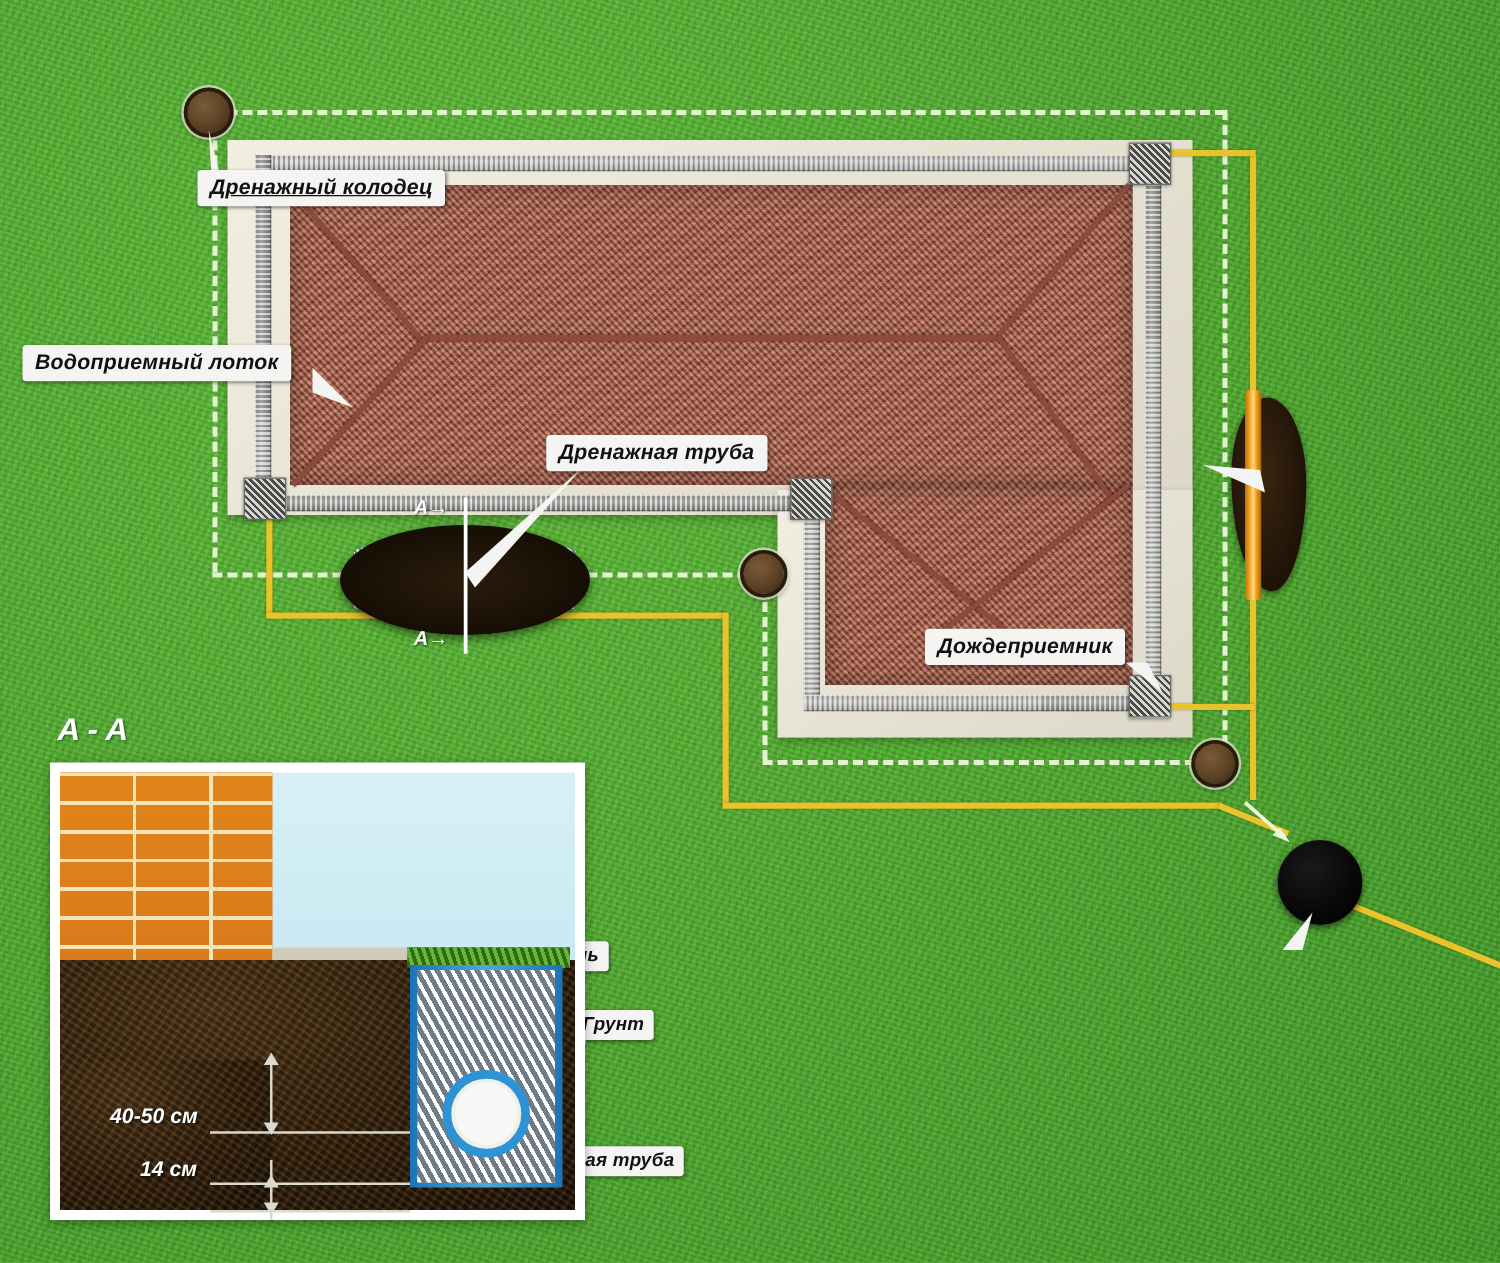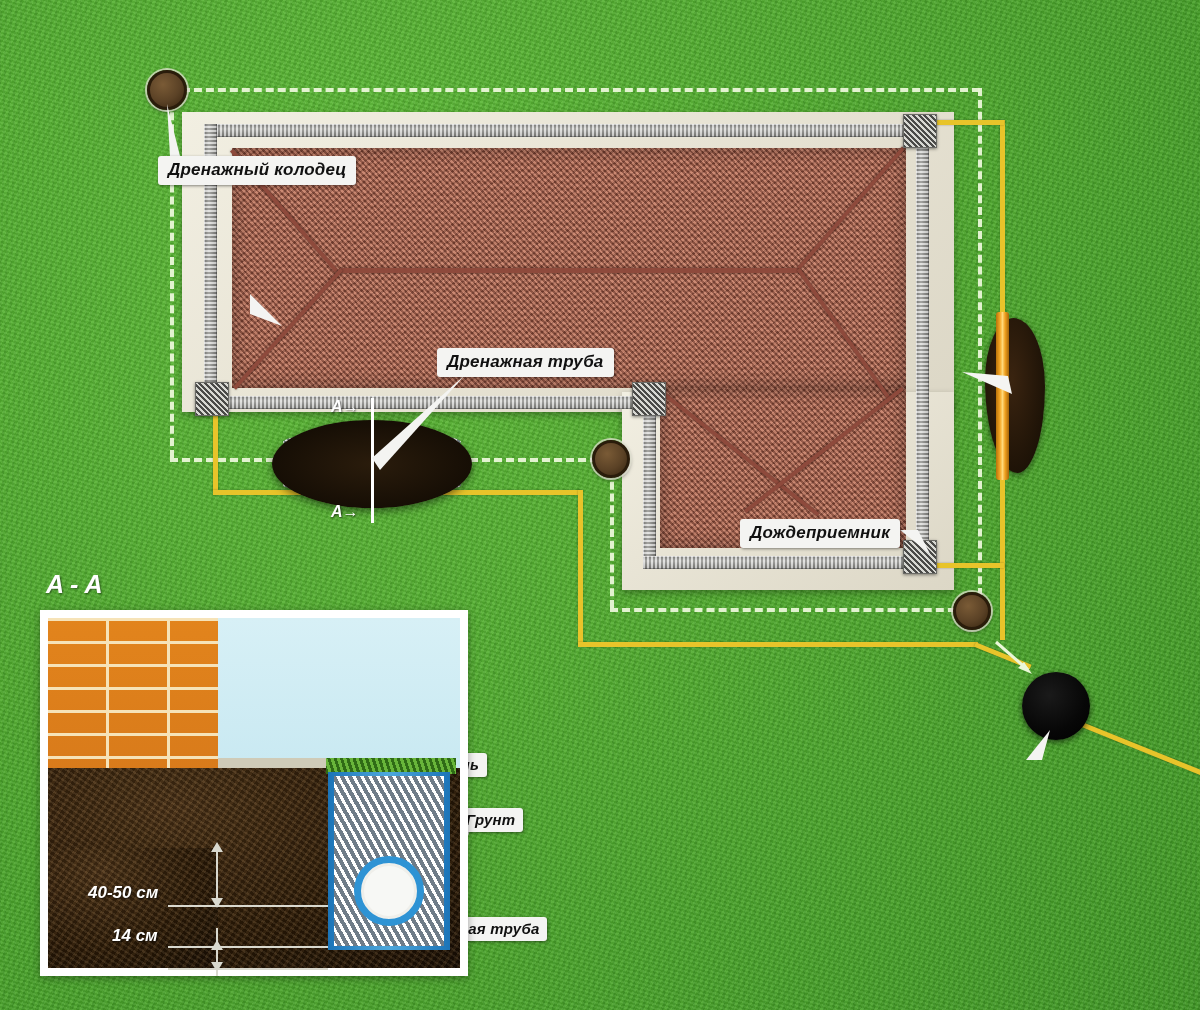--- a/index.html
+++ b/index.html
@@ -329,23 +329,24 @@
   <svg class="leader" style="left:896px; top:528px; width:40px; height:30px;">
     <polygon points="4,2 34,26 22,2" fill="#F4F4F2"></polygon>
   </svg>
   <svg class="leader" style="left:1020px; top:728px; width:50px; height:35px;">
     <polygon points="30,2 6,32 22,32" fill="#F4F4F2"></polygon>
   </svg>
   <svg class="leader" style="left:248px; top:292px; width:40px; height:40px;">
     <polygon points="2,2 34,34 2,22" fill="#F4F4F2"></polygon>
   </svg>
 
-  <div class="label" style="left:158px; top:156px;">Дренажный колодец</div>
+  <div class="label" style="left:158px; top:136px;text-decoration:underline;">Дренажный колодец</div>
+  <div class="label" style="left:18px; top:276px;">Водоприемный лоток</div>
   <div class="label" style="left:437px; top:348px;">Дренажная труба</div>
-  <div class="label" style="left:740px; top:519px;">Дождеприемник</div>
+  <div class="label" style="left:740px; top:503px;">Дождеприемник</div>
 
   <div class="grass-title" style="left:46px; top:570px; font-size:25px;">A - A</div>
 
   <div id="section-panel" style="left:40px; top:610px; width:428px; height:366px;">
 
     <div class="sky" style="left:8px; top:8px; width:412px; height:150px;"></div>
 
     <div class="brickwall" style="left:8px; top:8px; width:170px; height:230px;"></div>
 
     <div class="abs" style="left:178px; top:148px; width:110px; height:10px; background:#CFCBB8;"></div>

